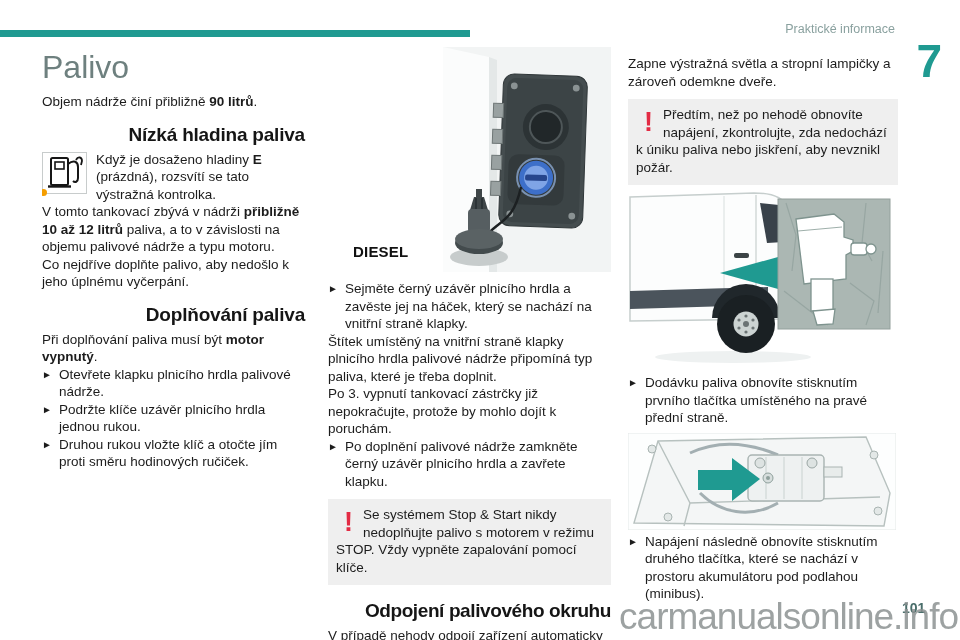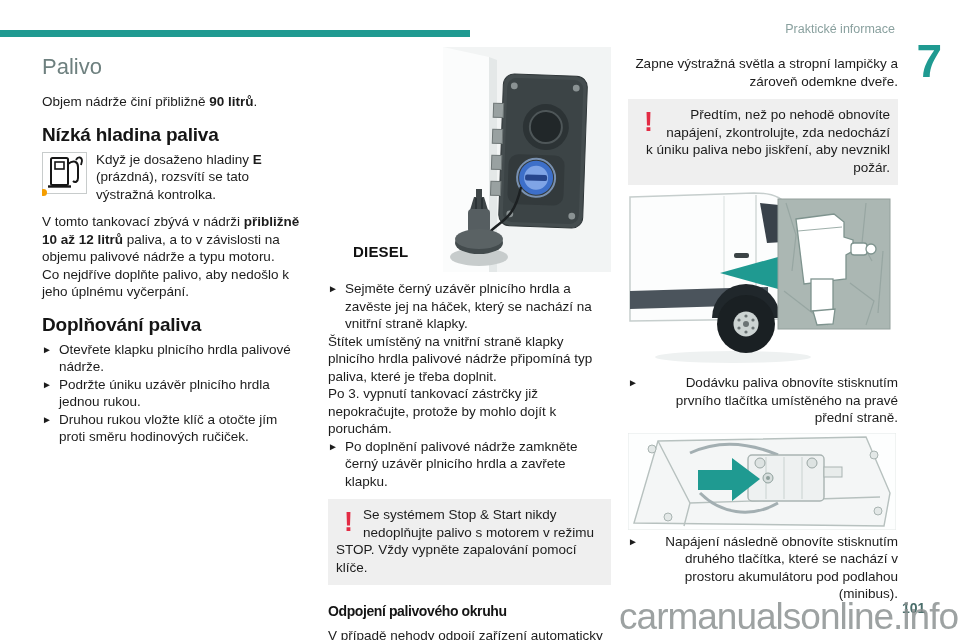--- a/index.html
+++ b/index.html
@@ -9,39 +9,39 @@
   *{box-sizing:border-box;}
   html,body{margin:0;padding:0;}
   body{font-family:"Liberation Sans",sans-serif;background:#ffffff;color:#1c1c1c;}
   .page{position:relative;width:960px;height:640px;background:#fff;overflow:hidden;padding-left:27px;}
 
   .topbar{position:absolute;left:0;top:30px;width:470px;height:7px;background:var(--accent);}
   .hdr{position:absolute;left:600px;top:22px;width:295px;text-align:right;font-size:12.5px;color:var(--header_gray);}
   .chapnum{position:absolute;right:18px;top:38px;font-size:46px;line-height:1;font-weight:700;color:var(--accent);}
 
   p{margin:0;font-size:13.5px;line-height:17.5px;}
-  h1{margin:0 0 11px 0;font-size:22px;line-height:30px;font-weight:400;color:var(--title_gray);}
-  h2{margin:13px 0 5px 0;font-size:19px;line-height:22px;font-weight:700;color:#151515;letter-spacing:-0.2px;}
+  h1{margin:0 0 11px 0;font-size:32px;line-height:30px;font-weight:400;color:var(--title_gray);}
+  h2{margin:13px 0 5px 0;font-size:19px;line-height:22px;font-weight:700;color:#151515;letter-spacing:-0.2px;text-align:right;}
   .bullet{display:flex;}
   .arrow{font-size:10px;line-height:17.5px;margin-right:7px;flex:0 0 auto;}
   .warnbox{background:#efefef;padding:7px 8px 9px 8px;margin-top:9px;}
   .warnbox .excl{float:left;font-weight:900;font-size:27px;line-height:30px;color:var(--red);margin:1px 10px 0 8px;}
 
   .col1{position:absolute;left:42px;top:52px;width:263px;}
-  .iconrow{overflow:hidden;margin-bottom:10px;}
+  .iconrow{overflow:hidden;margin-bottom:0;}
   .pumpbox{float:left;width:45px;height:42px;border:1px solid #c8cccc;background:#fff;position:relative;margin:1px 9px 0 0;}
   .pumpdot{position:absolute;left:-3px;bottom:-3px;width:7px;height:7px;border-radius:50%;background:var(--orange);}
 
   .col2{position:absolute;left:328px;top:47px;width:283px;}
   .fillerfig{position:absolute;left:115px;top:0;width:168px;height:225px;}
   .diesel{position:absolute;left:25px;top:196px;font-size:15px;font-weight:700;letter-spacing:0.2px;color:#111;text-align:right;}
   .col2text{padding-top:233px;}
-  .cutoff{white-space:nowrap;font-size:14px;letter-spacing:-0.4px;margin-top:15px;}
-
-  .col3{position:absolute;left:628px;top:55px;width:270px;text-align:right;}
+  .cutoff{white-space:nowrap;font-size:19px;letter-spacing:-0.4px;margin-top:15px;}
+
+  .col3{position:absolute;left:628px;top:55px;width:270px;}
   .fig{display:block;margin:6px 0 3px 0;}
 
   .accentfill{fill:var(--accent);}
 
   .watermark{position:absolute;right:2px;top:596px;font-size:37px;letter-spacing:-1px;color:var(--watermark_gray);opacity:0.85;z-index:5;}
   .pagenum{position:absolute;left:902px;top:600px;font-size:14px;font-weight:700;color:var(--pagenum_teal);z-index:4;}
 </style>
 </head>
 <body>
 
@@ -69,28 +69,29 @@
         </svg>
         <span class="pumpdot"></span>
       </div>
       <p><span>Když je dosaženo hladiny </span><b>E</b><span> (prázdná), rozsvítí se tato výstražná kontrolka.</span></p>
     </div>
 
     <p><span>V tomto tankovací zbývá v nádrži </span><b>přibližně 10 až 12 litrů</b><span> paliva, a to v závislosti na objemu palivové nádrže a typu motoru.</span></p>
     <p>Co nejdříve doplňte palivo, aby nedošlo k jeho úplnému vyčerpání.</p>
 
     <h2>Doplňování paliva</h2>
+    <p><span>Při doplňování paliva musí být </span><b>motor vypnutý</b><span>.</span></p>
 
     <p class="bullet">
         <span class="arrow">►</span>
         <span>Otevřete klapku plnicího hrdla palivové nádrže.</span>
       </p>
     <p class="bullet">
         <span class="arrow">►</span>
-        <span>Podržte úniku uzávěr plnicího hrdla jednou rukou.</span>
+        <span>Podržte klíče uzávěr plnicího hrdla jednou rukou.</span>
       </p>
     <p class="bullet">
         <span class="arrow">►</span>
         <span>Druhou rukou vložte klíč a otočte jím proti směru hodinových ručiček.</span>
       </p>
   </div>
 
   <div class="col2">
 
     <div class="fillerfig">

